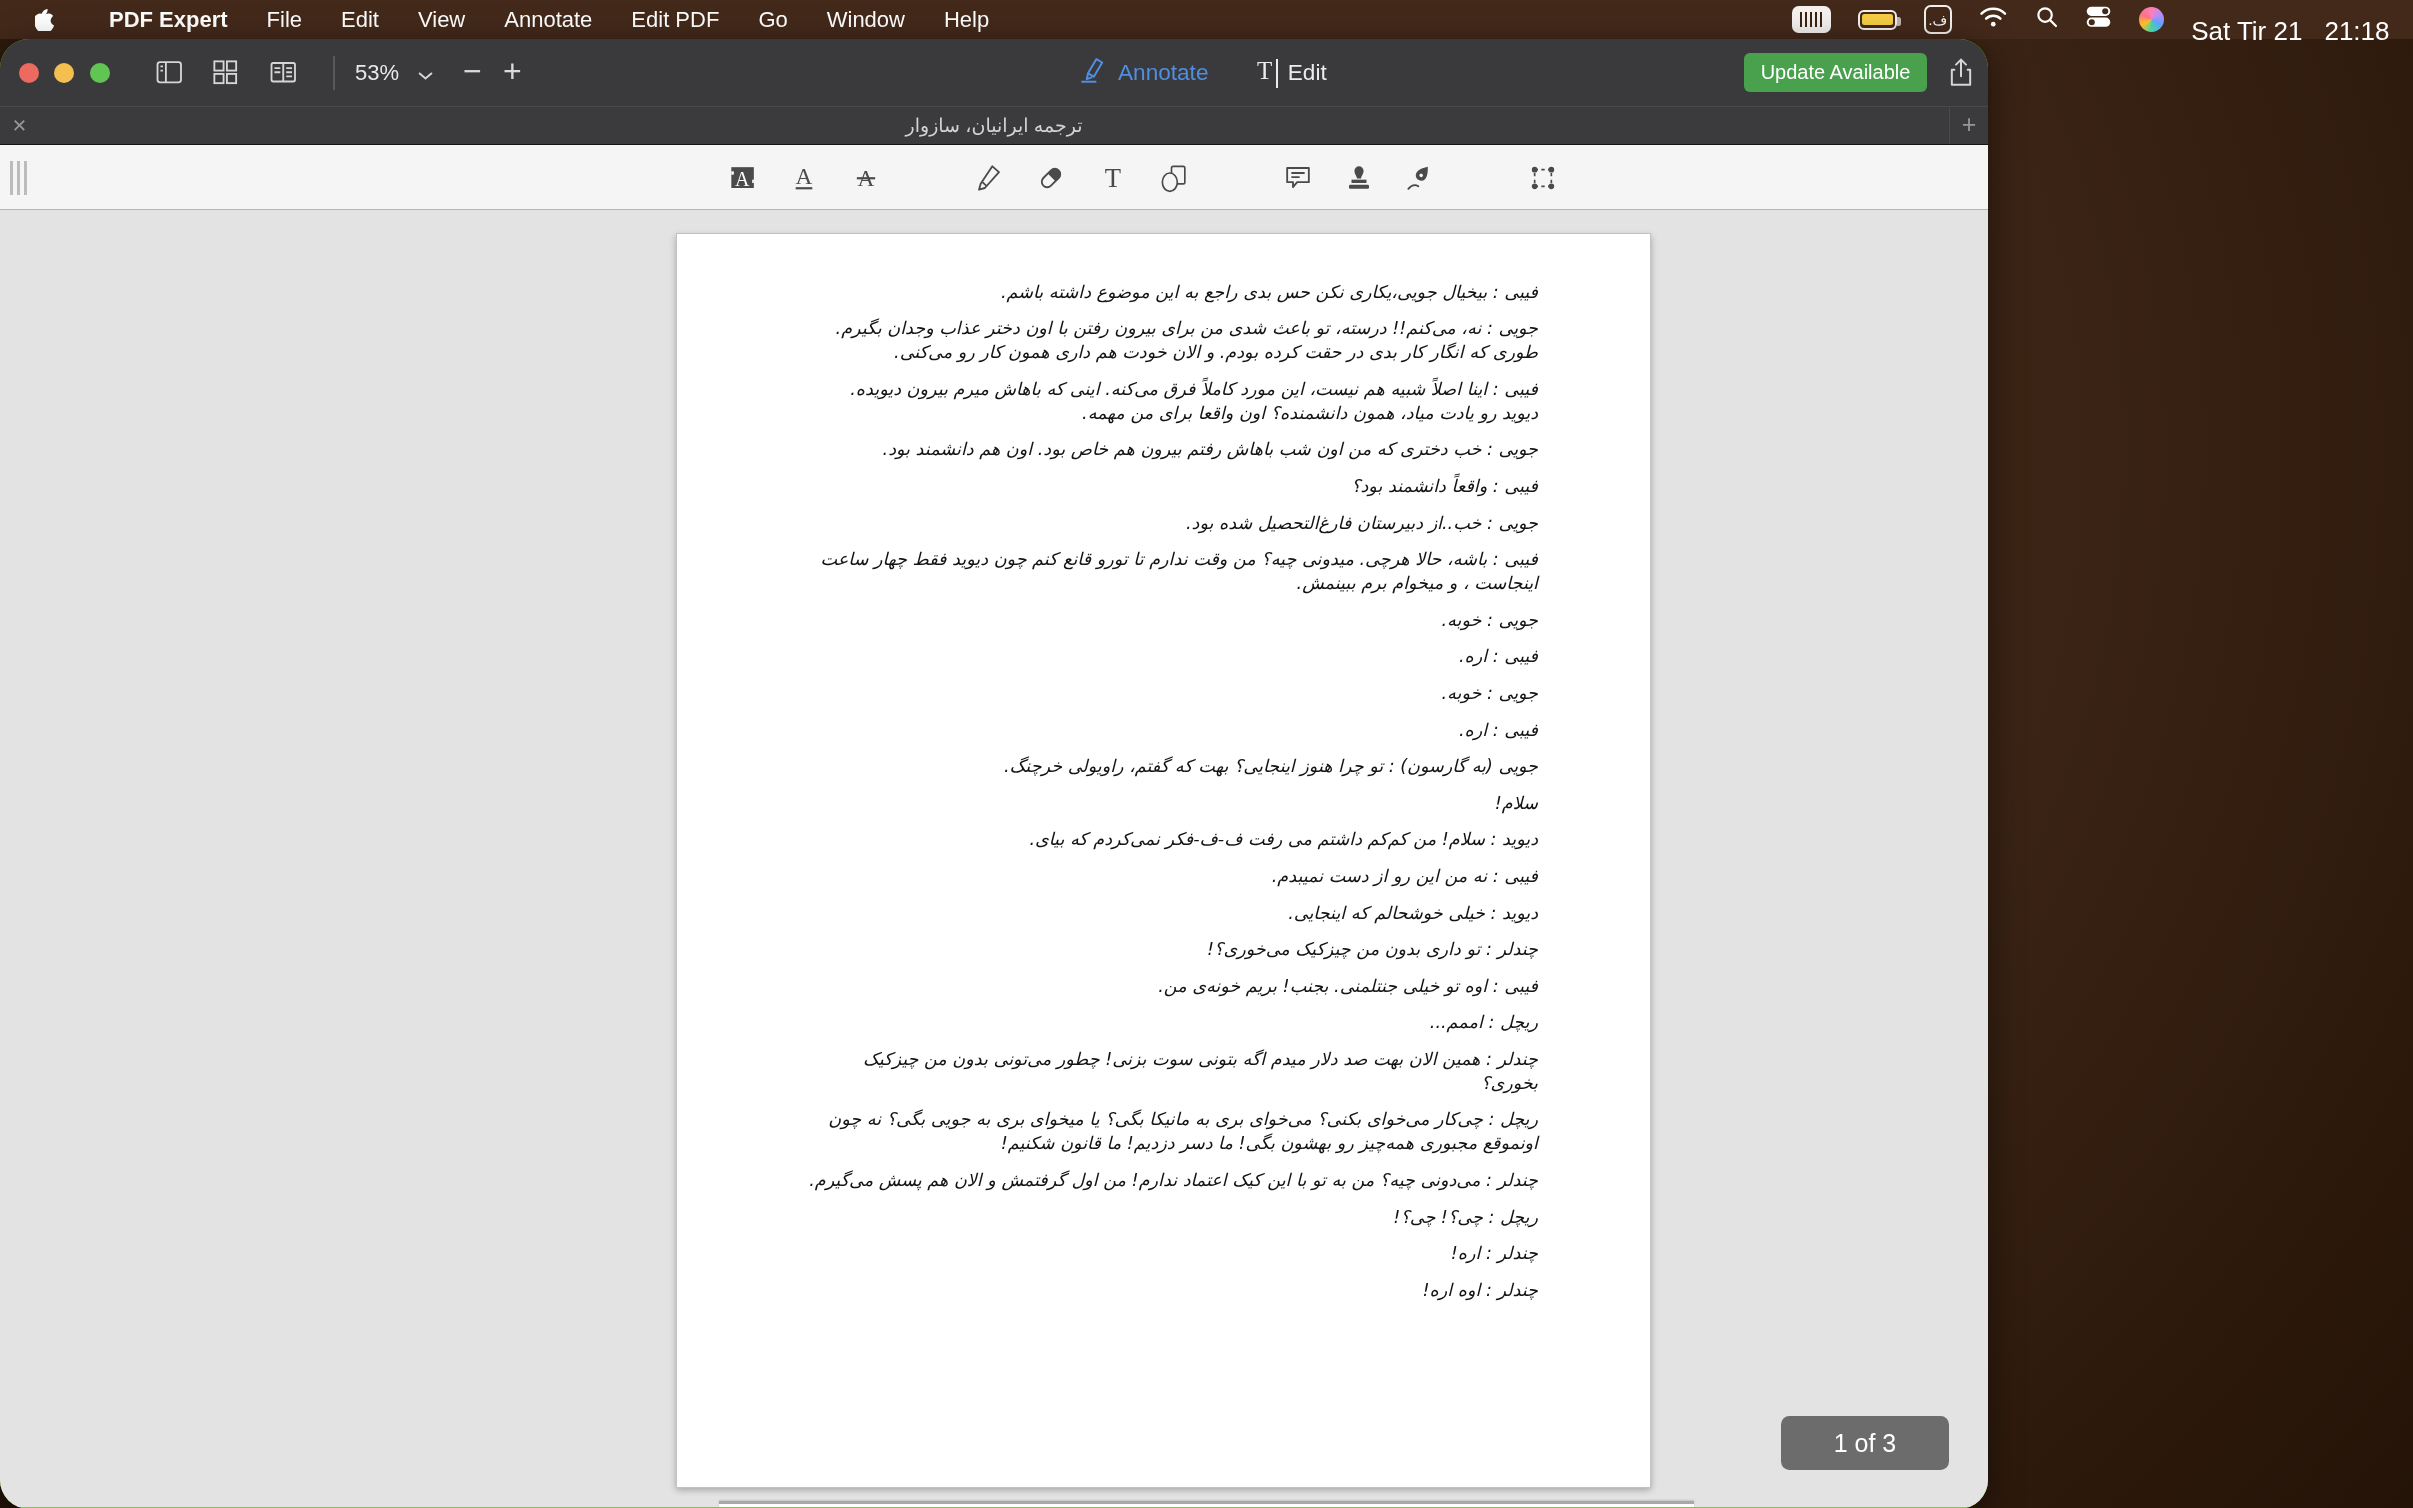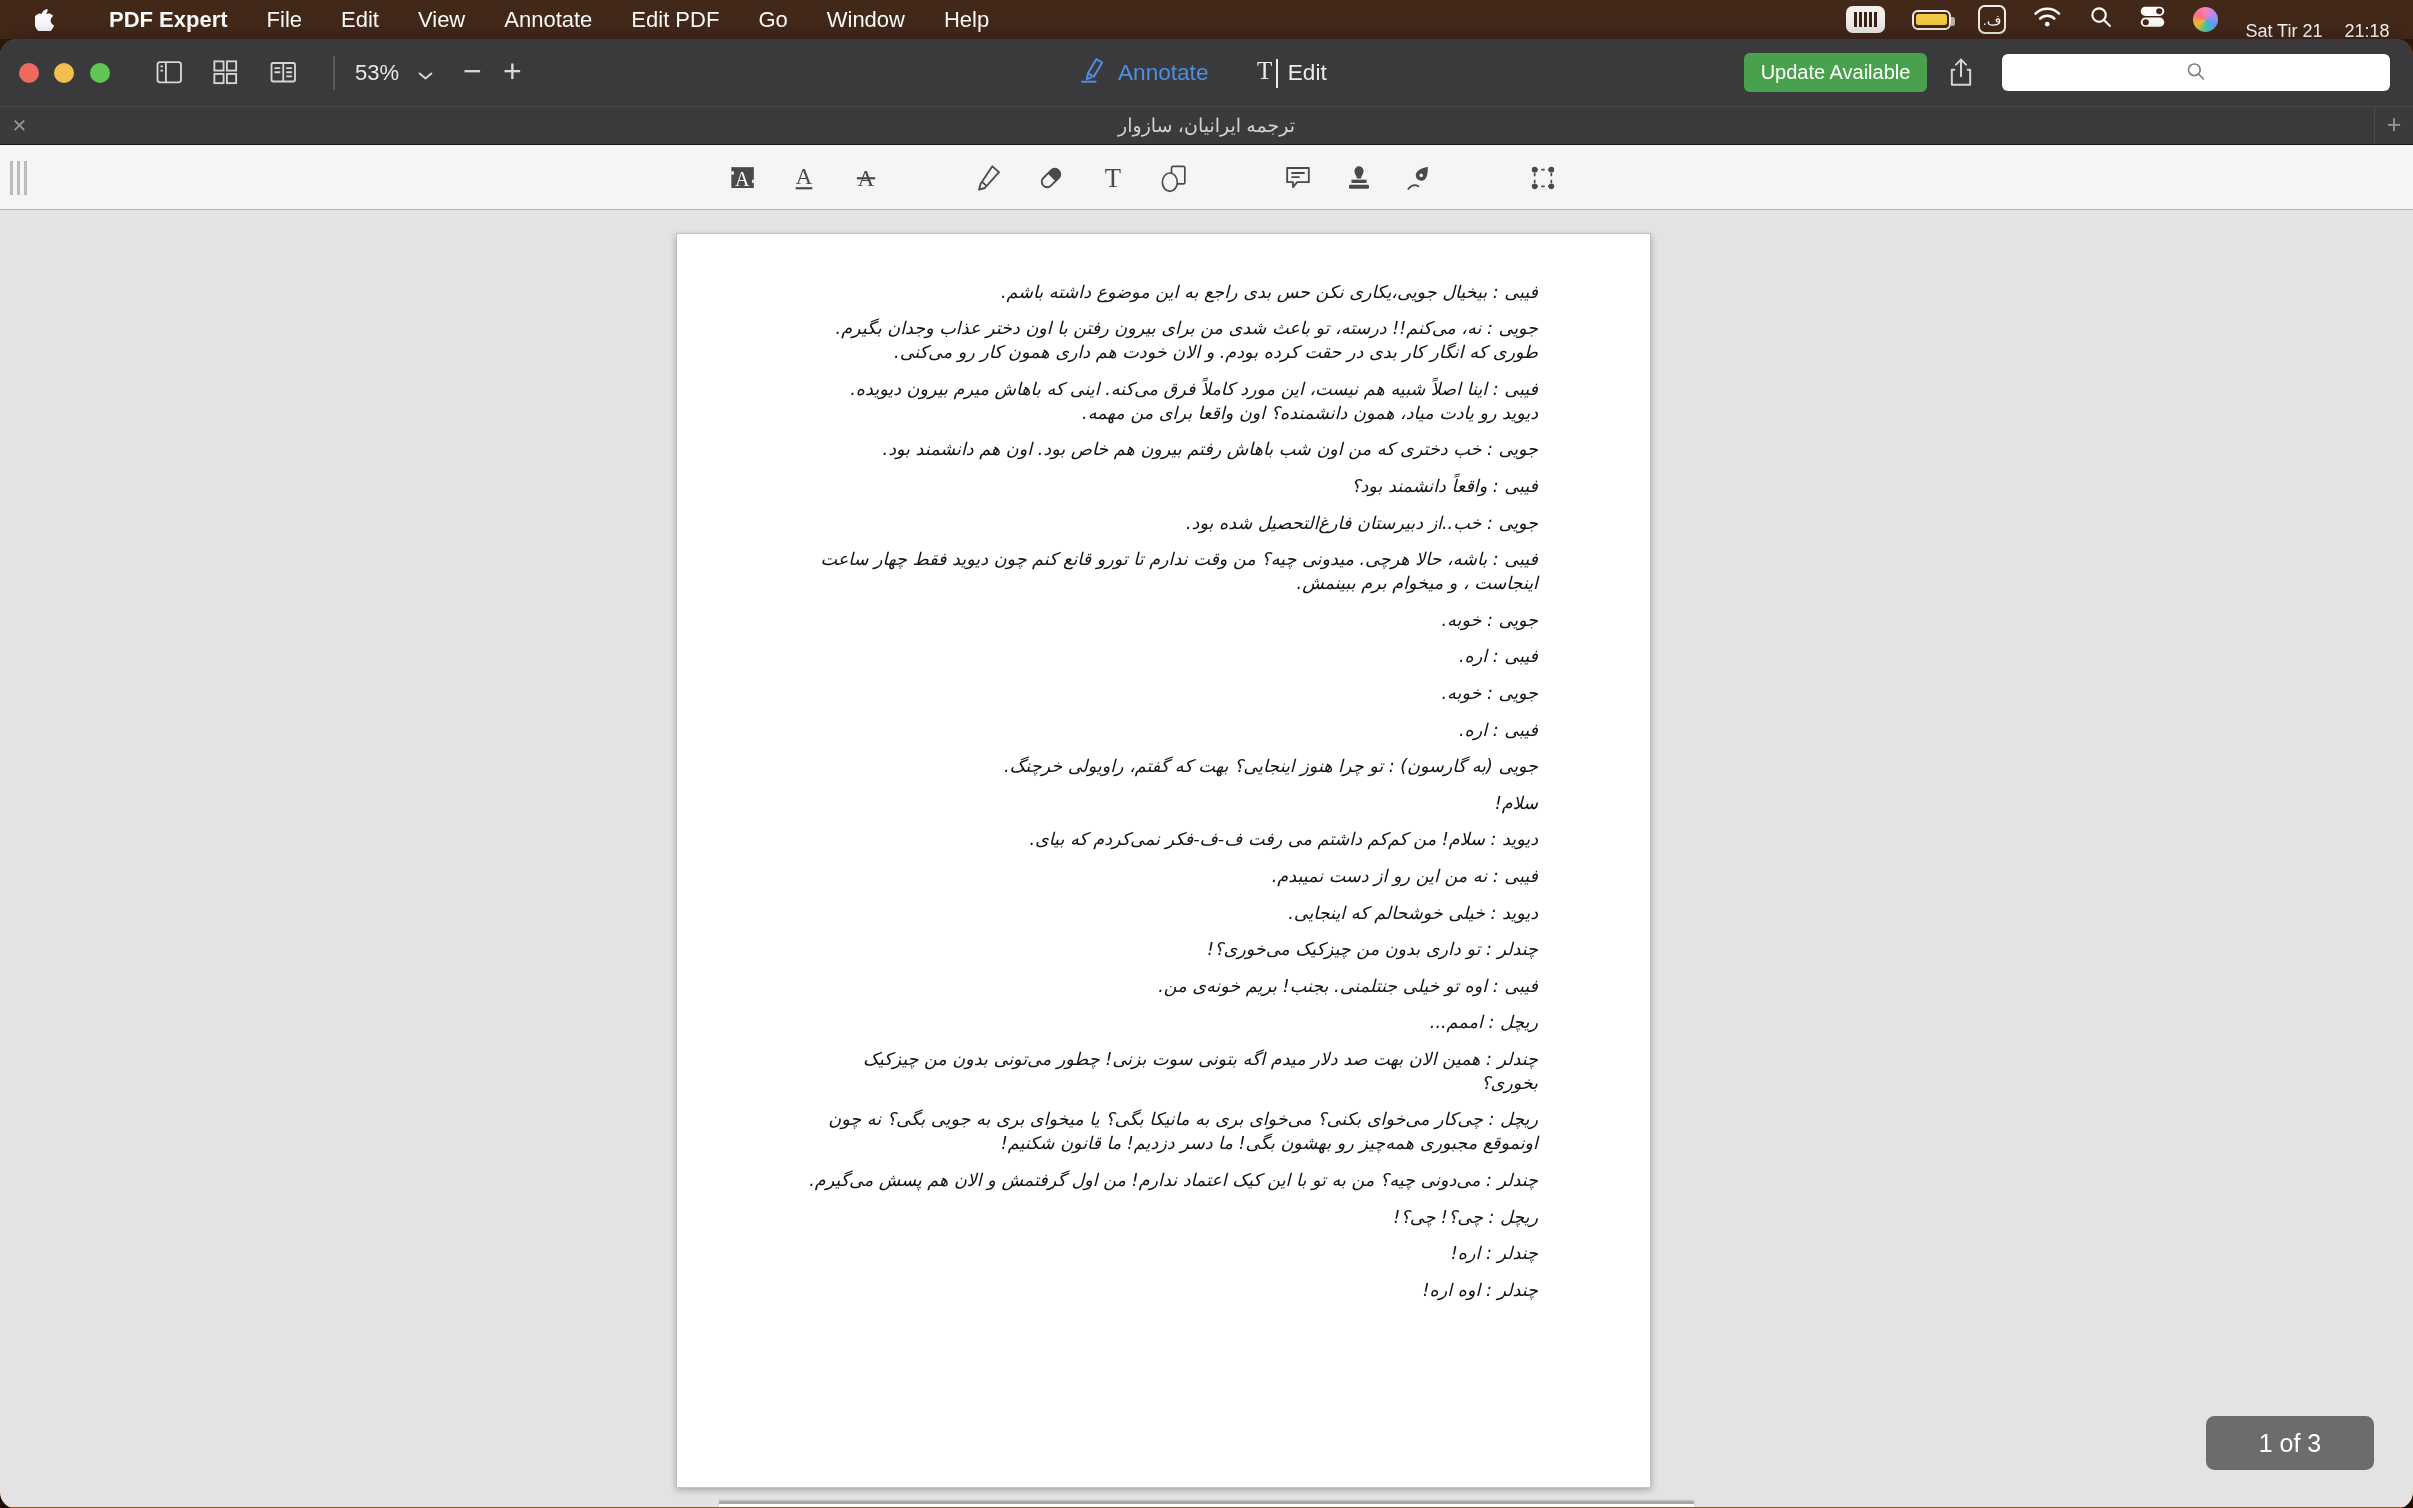--- a/index.html
+++ b/index.html
@@ -23,26 +23,26 @@
   .menu-item { white-space:nowrap; }
   .status-area { margin-left:auto; display:flex; align-items:center; gap:27px; margin-right:23.5px; }
   .kbd-icon { width:39px; height:27px; background:#f4f1ee; border-radius:6.7px; display:flex; align-items:center; justify-content:center; gap:2.5px; }
   .kbd-icon i { display:block; width:2.5px; height:15px; background:#3a2314; }
   .battery { position:relative; width:39px; height:20px; border:2.1px solid #f2efec; border-radius:5.9px; }
   .battery .fill { position:absolute; inset:2.1px; background:#f6ce45; border-radius:2.5px; }
   .battery .nub { position:absolute; right:-5.9px; top:5.9px; width:3.4px; height:8.4px; background:#f2efec; border-radius:0 2.5px 2.5px 0; opacity:.7; }
   .input-src { width:28.5px; height:28.5px; border:2.1px solid #f2efec; border-radius:6.7px; color:#fff; font-size:14.2px; display:flex; align-items:center; justify-content:center; direction:rtl; }
   .siri { width:25px; height:25px; border-radius:50%;
     background: conic-gradient(#ff7eb9,#b78bfa,#5aa5fa,#44d3a9,#fbbf24,#fb7185,#ff7eb9); }
-  .clock { display:flex; gap:22px; font-size:18px;margin-top:23px; }
+  .clock { display:flex; gap:22px; font-size:26px;margin-top:23px; }
 
   
   .window {
-    position:absolute; top:39px; left:0; width:2413px; height:1470px;
-    border-radius:17px; overflow:hidden; background:#c2410c;
+    position:absolute; top:39px; left:0; width:1988px; height:1470px;
+    border-radius:29px; overflow:hidden; background:#84cc16;
     box-shadow:0 8.4px 34px rgba(0,0,0,.5);
   }
 
   
   .toolbar { position:relative; height:67px; background:#3a3a3c; }
   .tl { position:absolute; top:23.5px; width:20px; height:20px; border-radius:50%; }
   .toolbar .vdivider { position:absolute; left:333px; top:17px; width:1.7px; height:34px; background:#59595c; }
   .tb-icon { position:absolute; top:19px; }
   .zoom-label { position:absolute; left:355px; top:0; height:67px; line-height:67px; color:#e9e9eb; font-size:22px; }
   .zoom-chev { position:absolute; left:417px; top:30px; }

